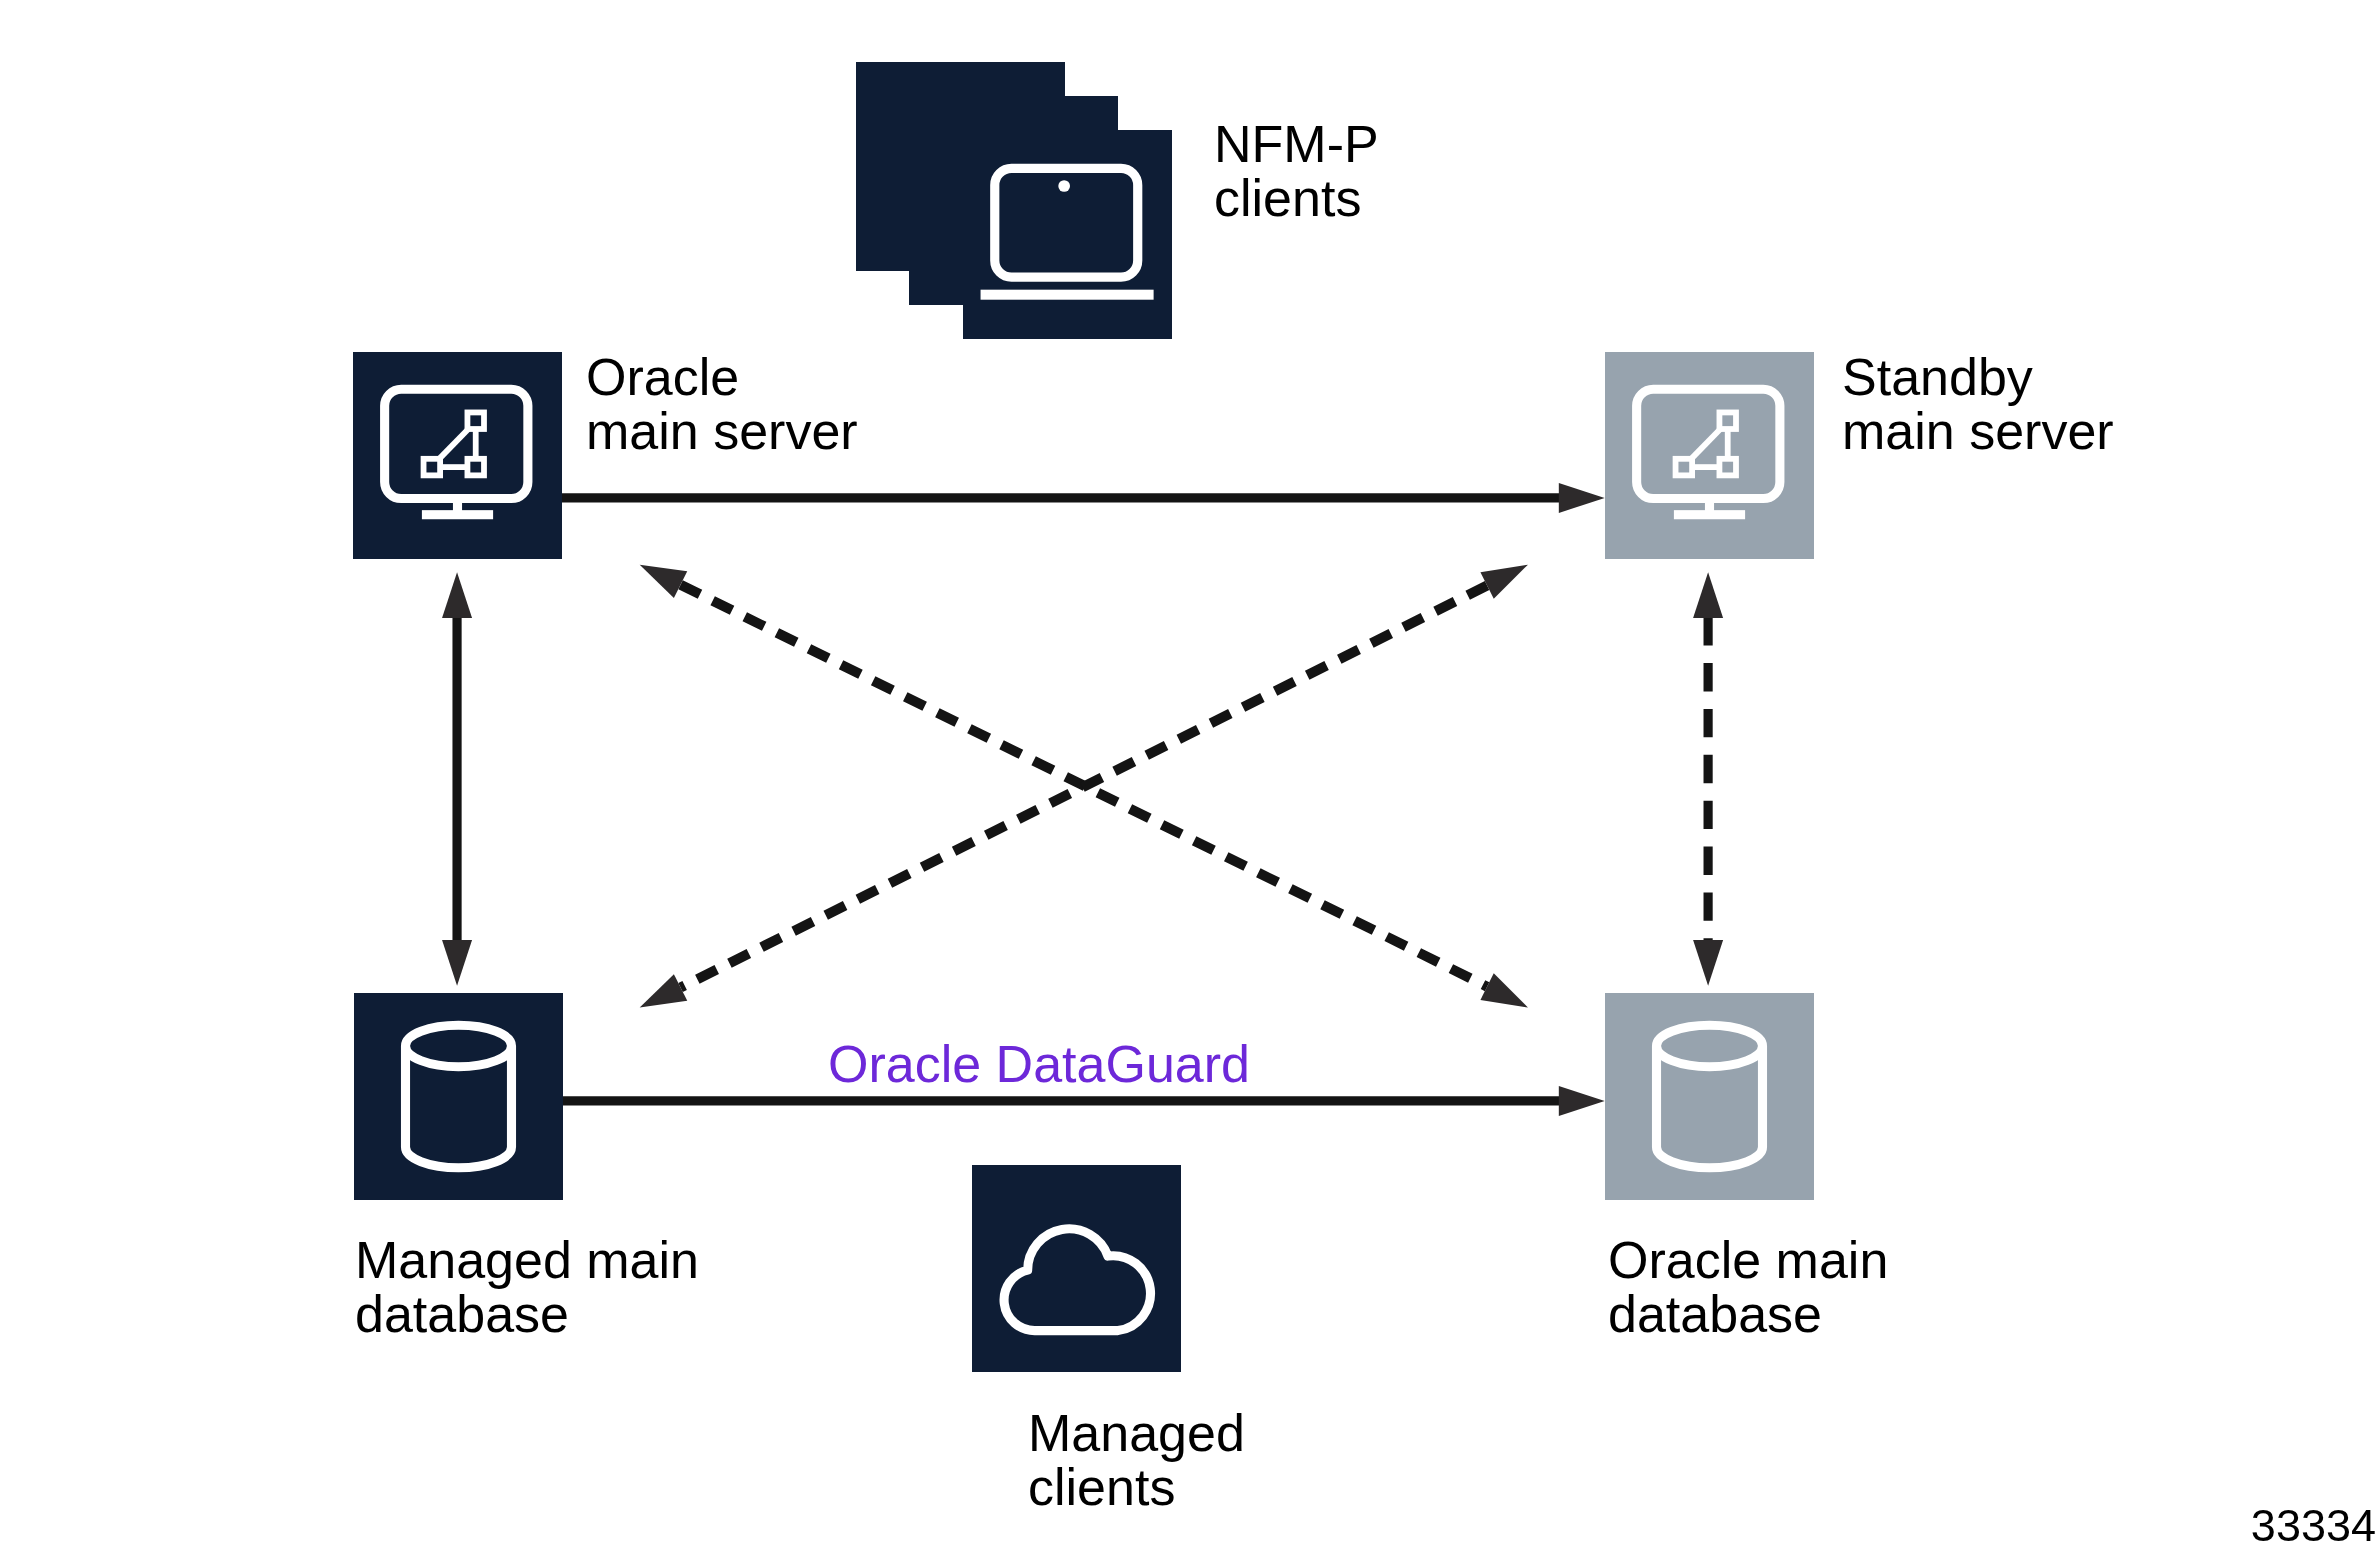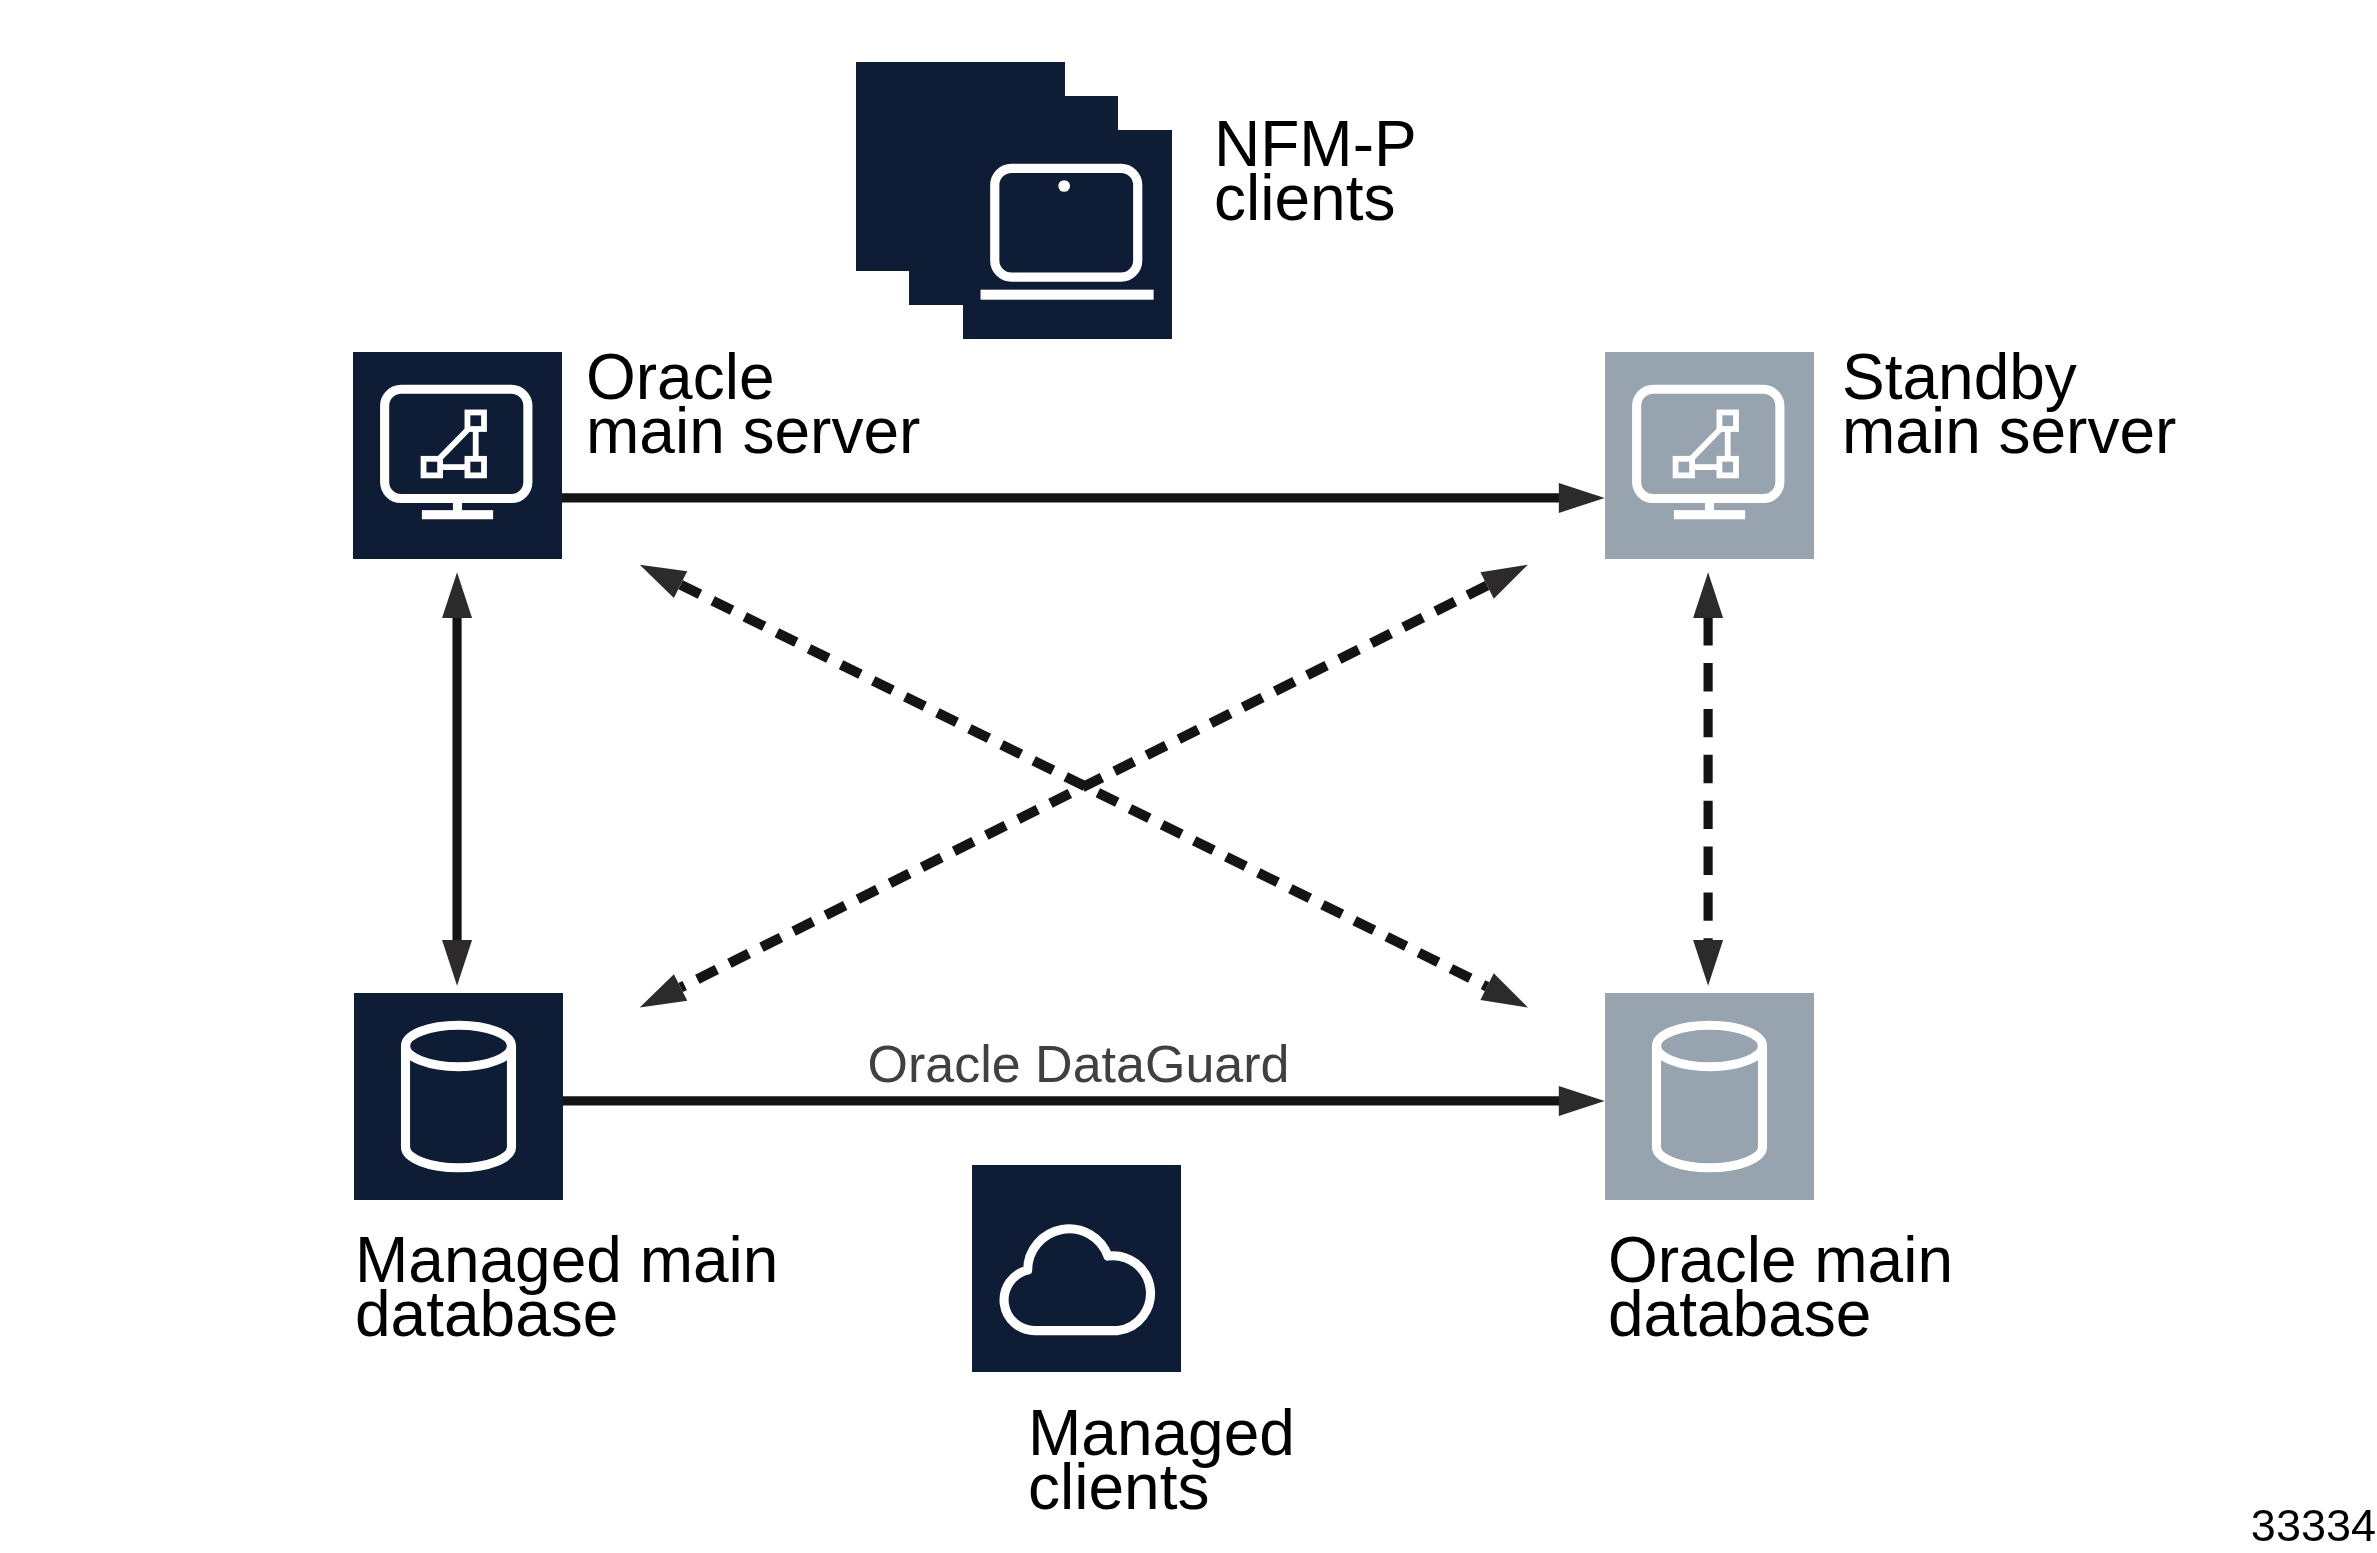--- a/index.html
+++ b/index.html
@@ -8,23 +8,23 @@
   .arrows{position:absolute;left:0;top:0;width:2377px;height:1553px;}
   .line-solid{stroke:#141414;stroke-width:11;fill:none;}
   .line-dash{stroke:#141414;stroke-width:12;stroke-dasharray:26 17;fill:none;}
   .line-dashv{stroke:#141414;stroke-width:11;stroke-dasharray:34 21;fill:none;}
   .head{fill:#2d2a2b;stroke:none;}
   .node{position:absolute;width:209px;height:207px;}
   .navy{background:#0e1d35;}
   .gray{background:#97a3ae;}
   .node svg{display:block;width:100%;height:100%;}
   .stack-sq{position:absolute;width:209px;height:209px;background:#0e1d35;}
-  .lbl{position:absolute;color:#000;font-size:64px;line-height:54px;letter-spacing:0;}
+  .lbl{position:absolute;color:#000;font-size:52px;line-height:54px;letter-spacing:0;}
   .lbl .l{white-space:nowrap;}
-  .edge-lbl{position:absolute;left:828px;top:1037px;width:501px;text-align:center;color:#404040;font-size:52px;line-height:54px;white-space:nowrap;}
+  .edge-lbl{position:absolute;left:828px;top:1037px;width:501px;color:#6d28d9;font-size:52px;line-height:54px;white-space:nowrap;}
   .fig-num{position:absolute;left:2126px;top:1502px;width:250px;text-align:right;color:#000;font-size:45px;line-height:47px;}
   .icon-stroke{stroke:#ffffff;fill:none;}
 </style>
 </head>
 <body>
 
 <div class="canvas">
 
   <svg class="arrows" viewBox="0 0 2850 1862" xmlns="http://www.w3.org/2000/svg">
     <g>

